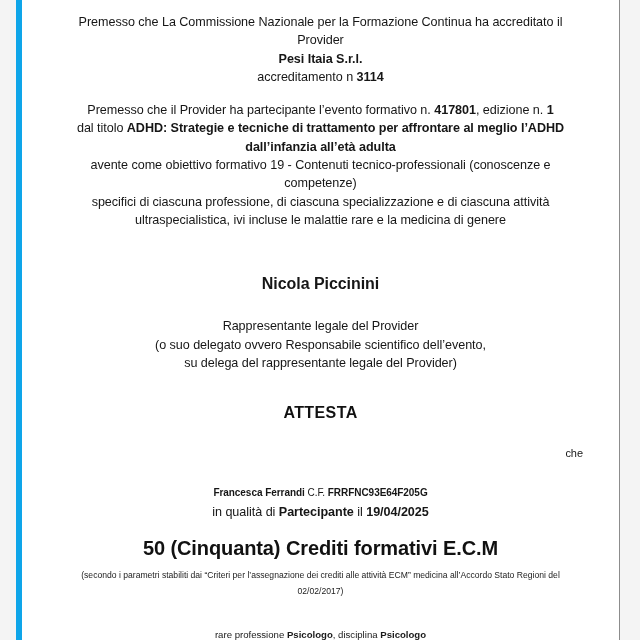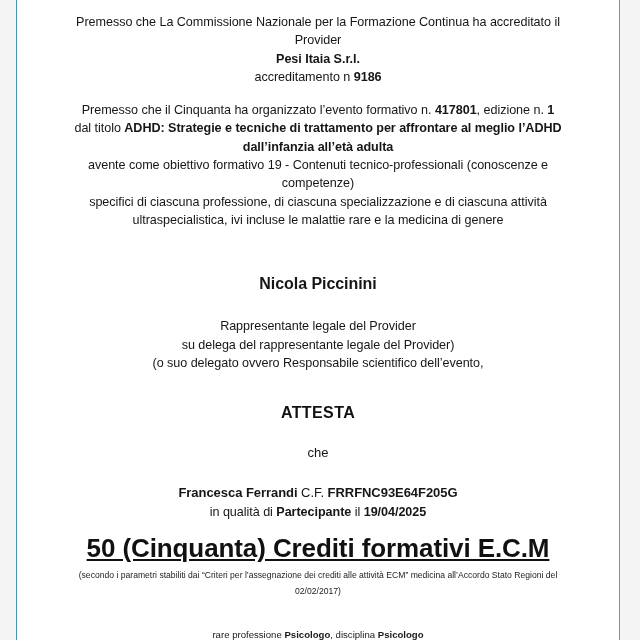--- a/index.html
+++ b/index.html
@@ -25,21 +25,21 @@
   }
 
   
   .sheet {
     position: absolute;
     left: 16px;
     top: 0;
     width: 604px;
     height: 640px;
     background: #ffffff;
-    border-left: 1px solid #0ea5e9;
+    border-left: 6px solid #0ea5e9;
     border-right: 1px solid #8c8c8c;
     box-sizing: border-box;
     padding: 0 36px;
   }
 
   .content {
     position: relative;
     width: 100%;
     height: 100%;
     text-align: center;
@@ -70,37 +70,37 @@
   .attesta {
     padding-top: 27px;
     font-size: 16px;
     font-weight: bold;
     line-height: 28px;
     letter-spacing: 0.4px;
   }
 
   .che {
     padding-top: 17px;
-    font-size: 13px;
+    font-size: 11px;
     line-height: 18px;
+    text-align: right;
   }
 
   .block-participant { padding-top: 21px; }
   .line-participant-name {
-    font-size: 13px;
+    font-size: 10px;
     line-height: 20px;
   }
 
   .credits {
     padding-top: 15px;
-    font-size: 26px;
+    font-size: 20px;
     font-weight: bold;
     line-height: 25px;
     letter-spacing: -0.1px;
-    text-decoration: underline;
   }
 
   .fineprint {
     padding-top: 7px;
     font-size: 8.6px;
     line-height: 15.5px;
     color: #1c1c1c;
   }
 
   .profession {
@@ -115,46 +115,46 @@
 
 <div class="page-canvas">
   <div class="sheet">
     <div class="content">
 
       <div class="block-premise">
         <div class="line">Premesso che La Commissione Nazionale per la Formazione Continua ha accreditato il Provider</div>
         <div class="line b">Pesi Itaia S.r.l.</div>
         <div class="line">
           <span>accreditamento n</span>
-          <span class="b">9186</span>
+          <span class="b">3114</span>
         </div>
       </div>
 
       <div class="block-event">
         <div class="line">
-          <span>Premesso che il Cinquanta ha organizzato l’evento formativo n.</span>
+          <span>Premesso che il Provider ha partecipante l’evento formativo n.</span>
           <span class="b">417801</span><span>, edizione n.</span>
           <span class="b">1</span>
         </div>
         <div class="line">
           <span>dal titolo</span>
           <span class="b">ADHD: Strategie e tecniche di trattamento per affrontare al meglio l’ADHD</span>
         </div>
         <div class="line b">dall’infanzia all’età adulta</div>
         <div class="line">avente come obiettivo formativo 19 - Contenuti tecnico-professionali (conoscenze e competenze)</div>
         <div class="line">specifici di ciascuna professione, di ciascuna specializzazione e di ciascuna attività</div>
         <div class="line">ultraspecialistica, ivi incluse le malattie rare e la medicina di genere</div>
       </div>
 
       <div class="block-subscriber">
         <div class="line line-name">Nicola Piccinini</div>
         <div class="block-role">
           <div class="line">Rappresentante legale del Provider</div>
+          <div class="line">(o suo delegato ovvero Responsabile scientifico dell’evento,</div>
           <div class="line">su delega del rappresentante legale del Provider)</div>
-          <div class="line">(o suo delegato ovvero Responsabile scientifico dell’evento,</div>
         </div>
       </div>
 
       <div class="attesta">ATTESTA</div>
       <div class="line che">che</div>
 
       <div class="block-participant">
         <div class="line line-participant-name">
           <span class="b">Francesca Ferrandi</span>
           <span>C.F.</span>

